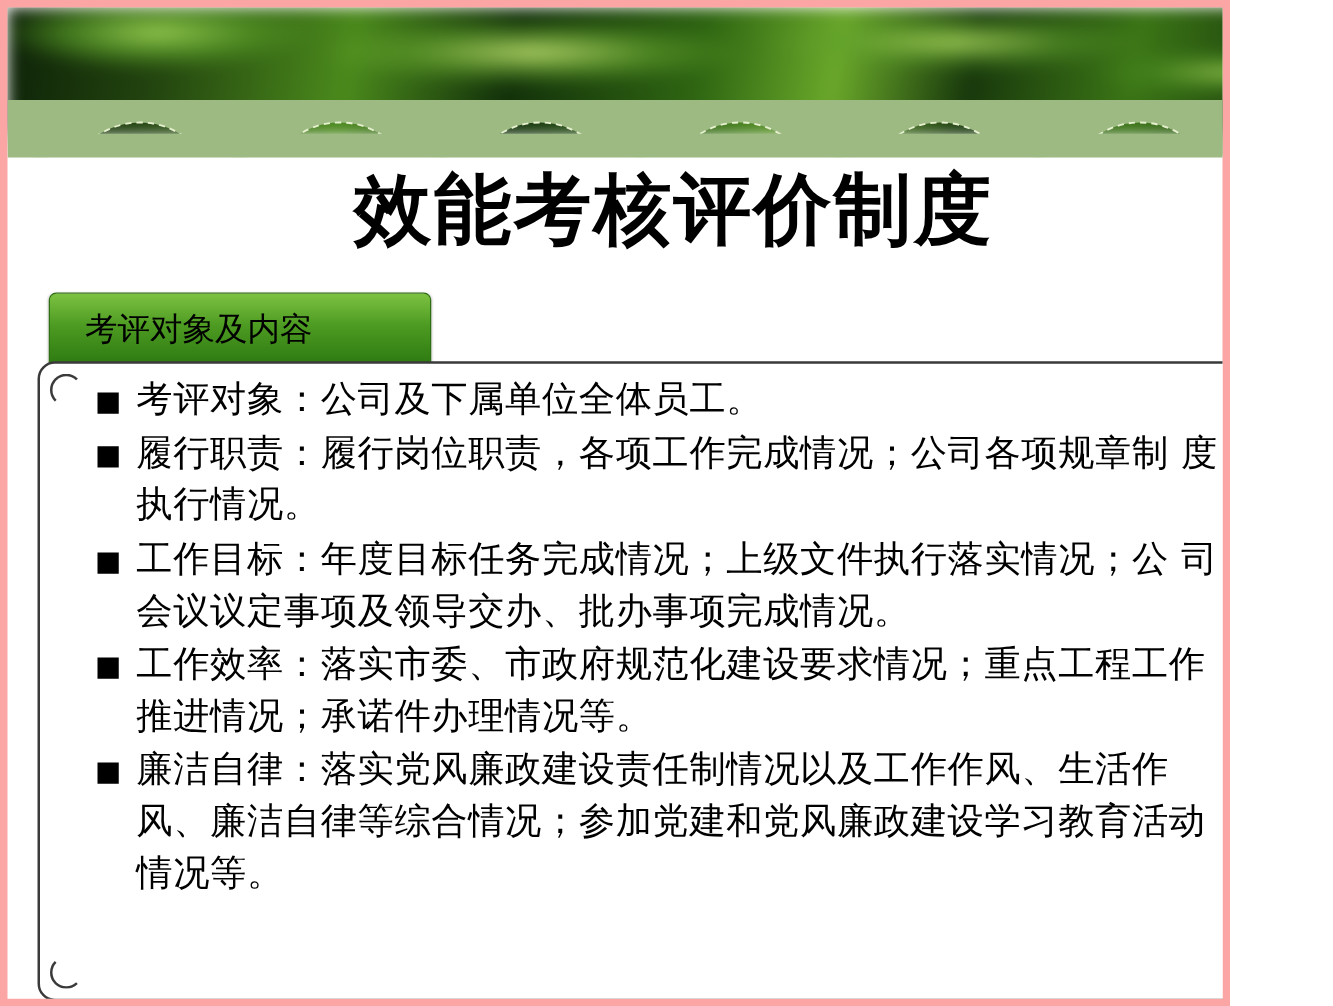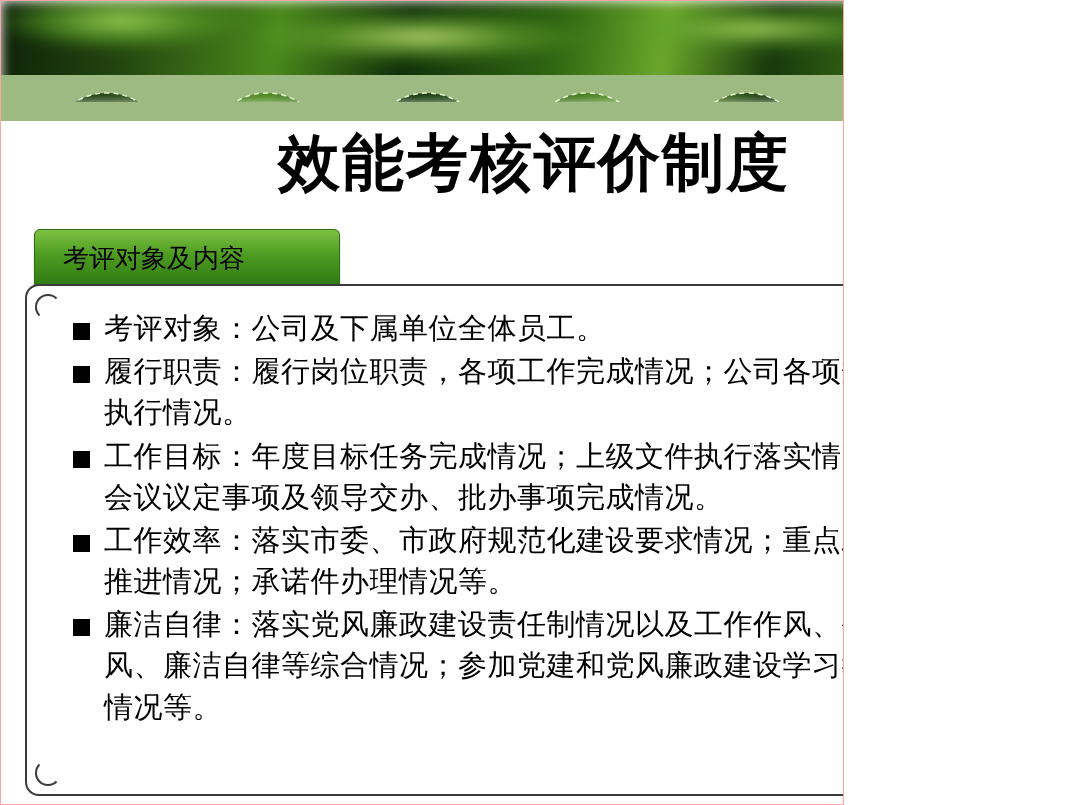--- a/index.html
+++ b/index.html
@@ -12,24 +12,24 @@
     height: 805px;
     font-family: "Liberation Serif", "DejaVu Serif", serif;
     overflow: hidden;
     position: relative;
   }
 
   
   .slide {
     position: absolute;
     left: 0; top: 0;
-    width: 844px;
+    width: 984px;
     height: 805px;
     background: #ffffff;
-    border: 1px solid #fca5a5;
+    border: 6px solid #fca5a5;
     box-sizing: border-box;
     overflow: hidden;
   }
 
   
   .banner {
     position: absolute;
     left: 0; top: 0;
     width: 1066px;
     height: 120px;
@@ -120,21 +120,21 @@
     background: #ffffff;
   }
   .corner.tl { left: 8px;  top: 8px;  border-right-color: transparent; border-bottom-color: transparent; }
   .corner.tr { right: 8px; top: 8px;  border-left-color: transparent;  border-bottom-color: transparent; }
   .corner.bl { left: 8px;  bottom: 8px; border-right-color: transparent; border-top-color: transparent; }
   .corner.br { right: 8px; bottom: 8px; border-left-color: transparent;  border-top-color: transparent; }
 
   .bullet-list {
     position: absolute;
     left: 46px;
-    top: 22px;
+    top: 8px;
     width: 910px;
     margin: 0;
     padding: 0;
     list-style: none;
   }
   .bullet-item {
     display: flex;
     align-items: flex-start;
     margin-bottom: 2px;
   }

